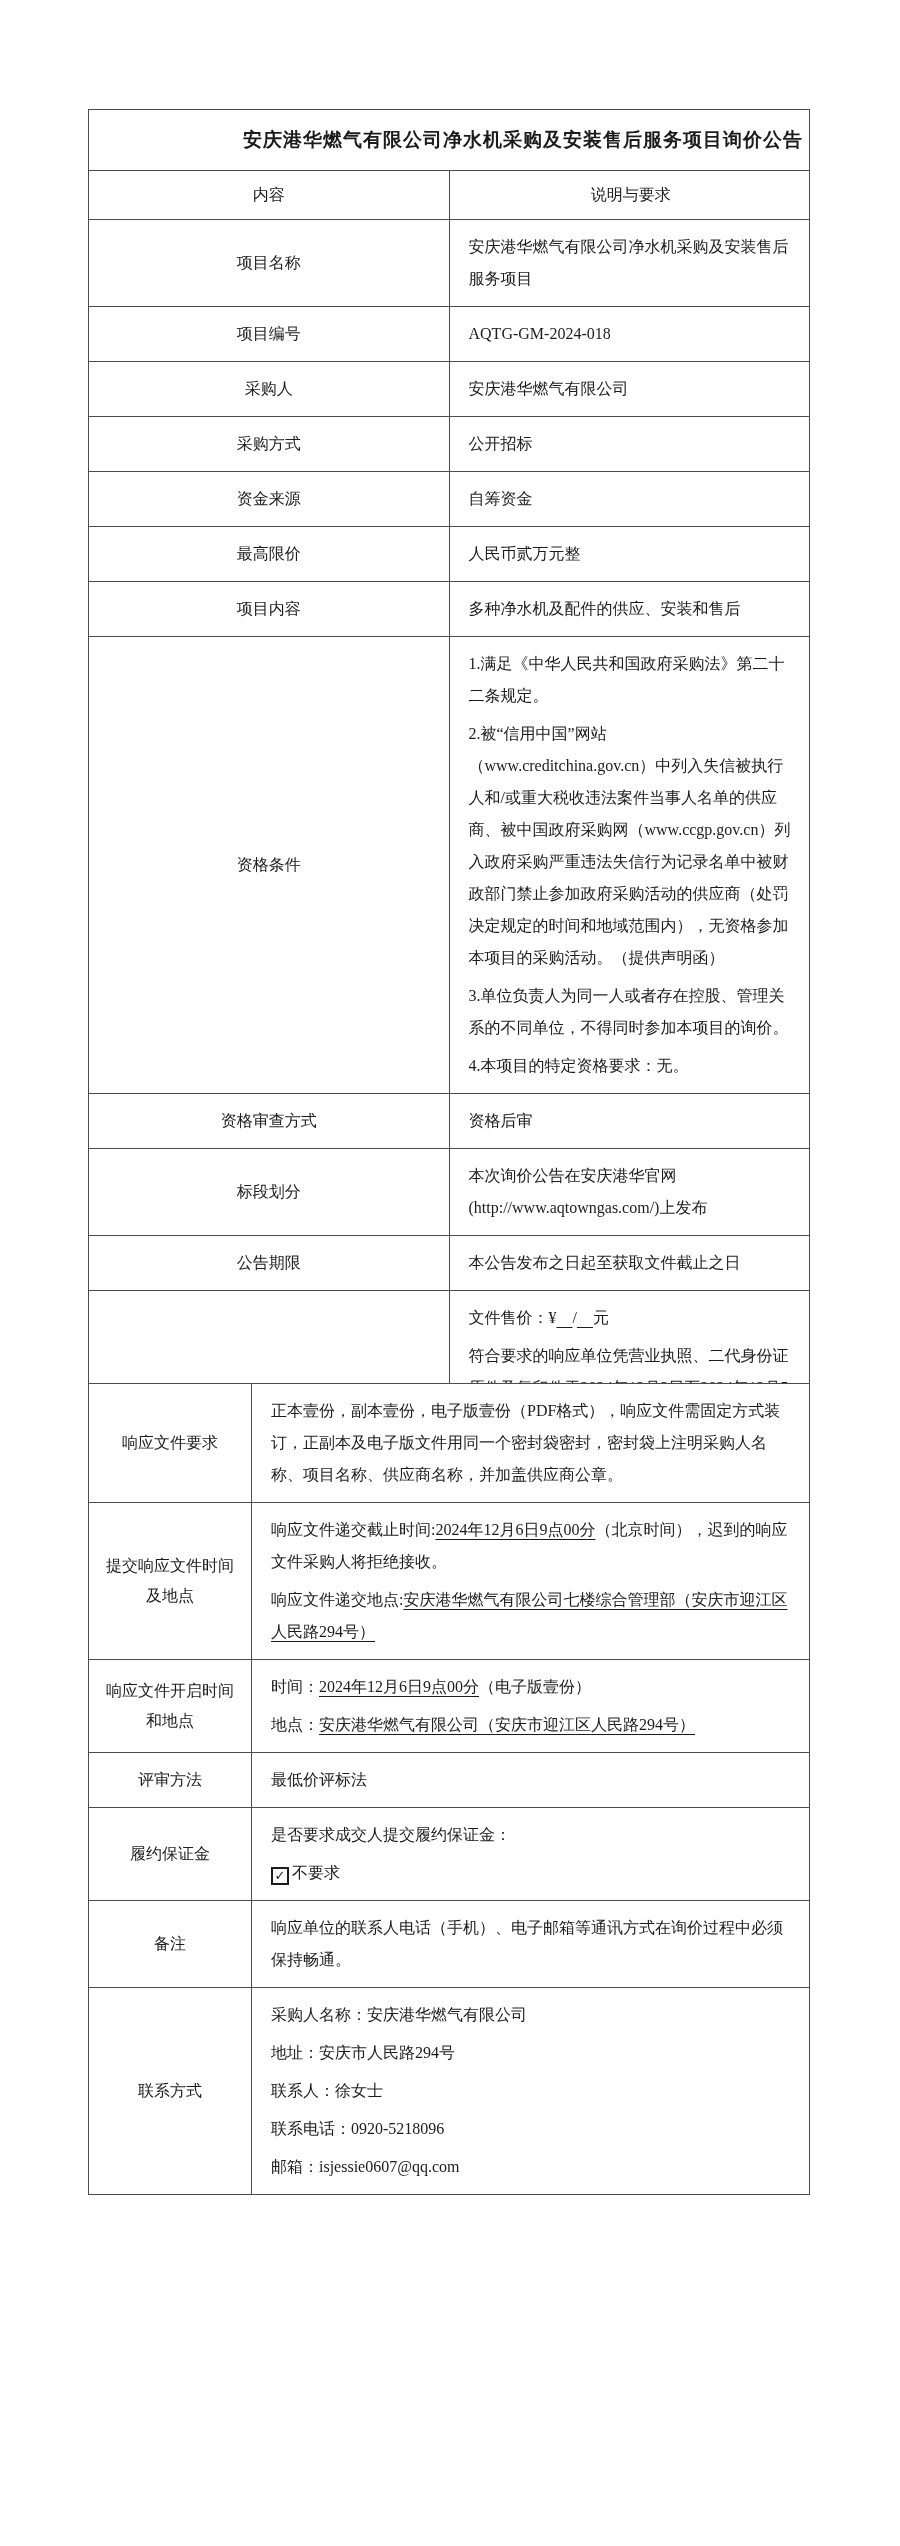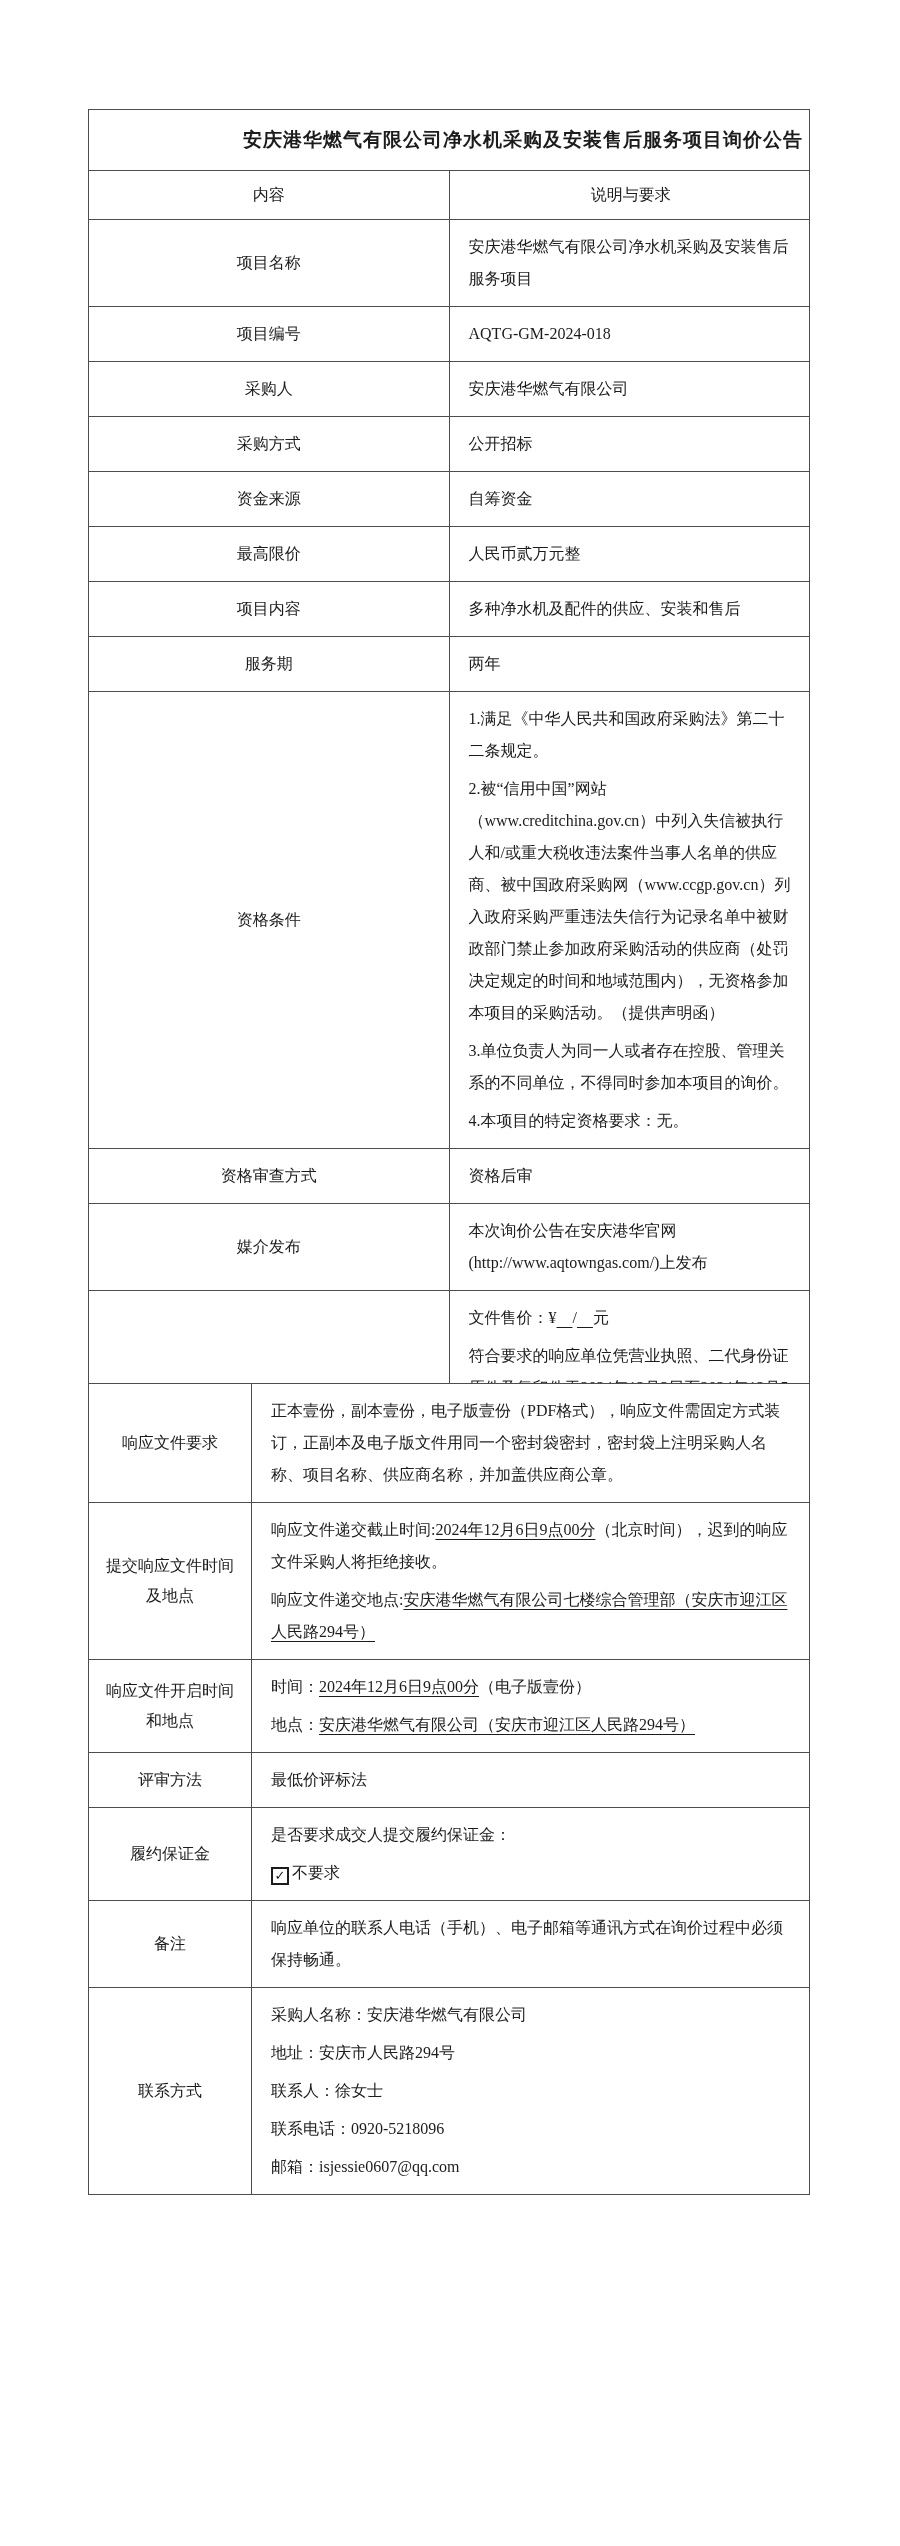--- a/index.html
+++ b/index.html
@@ -108,44 +108,44 @@
           <p><span>人民币贰万元整</span></p>
         </td>
       </tr>
       <tr>
         <td class="label-cell">项目内容</td>
         <td class="content-cell">
           <p><span>多种净水机及配件的供应、安装和售后</span></p>
         </td>
       </tr>
       <tr>
-        <td class="label-cell">服务期</td>
-        <td class="content-cell">
-          <p><span>两年</span></p>
-        </td>
-      </tr>
-      <tr>
         <td class="label-cell">资格条件</td>
         <td class="content-cell">
           <p><span>1.满足《中华人民共和国政府采购法》第二十二条规定。</span></p>
           <p><span>2.被“信用中国”网站（www.creditchina.gov.cn）中列入失信被执行人和/或重大税收违法案件当事人名单的供应商、被中国政府采购网（www.ccgp.gov.cn）列入政府采购严重违法失信行为记录名单中被财政部门禁止参加政府采购活动的供应商（处罚决定规定的时间和地域范围内），无资格参加本项目的采购活动。（提供声明函）</span></p>
           <p><span>3.单位负责人为同一人或者存在控股、管理关系的不同单位，不得同时参加本项目的询价。</span></p>
           <p><span>4.本项目的特定资格要求：无。</span></p>
         </td>
       </tr>
       <tr>
         <td class="label-cell">资格审查方式</td>
         <td class="content-cell">
           <p><span>资格后审</span></p>
         </td>
       </tr>
       <tr>
-        <td class="label-cell">媒介发布</td>
+        <td class="label-cell">标段划分</td>
         <td class="content-cell">
           <p><span>本次询价公告在安庆港华官网(http://www.aqtowngas.com/)上发布</span></p>
+        </td>
+      </tr>
+      <tr>
+        <td class="label-cell">公告期限</td>
+        <td class="content-cell">
+          <p><span>本公告发布之日起至获取文件截止之日</span></p>
         </td>
       </tr>
       <tr>
         <td class="label-cell">询价文件获取</td>
         <td class="content-cell">
           <p><span>文件售价：¥</span><span class="u">&nbsp;&nbsp;&nbsp;&nbsp;</span><span>/</span><span class="u">&nbsp;&nbsp;&nbsp;&nbsp;</span><span>元</span></p>
           <p><span>符合要求的响应单位凭营业执照、二代身份证原件及复印件于2024年12月3日至2024年12月5日（每天上午8:00至12:00，下午14:30至17:30（北京时间，节假日除外），将材料发送至联系人邮箱并领取询价文件。</span></p>
         </td>
       </tr>
     </tbody>

